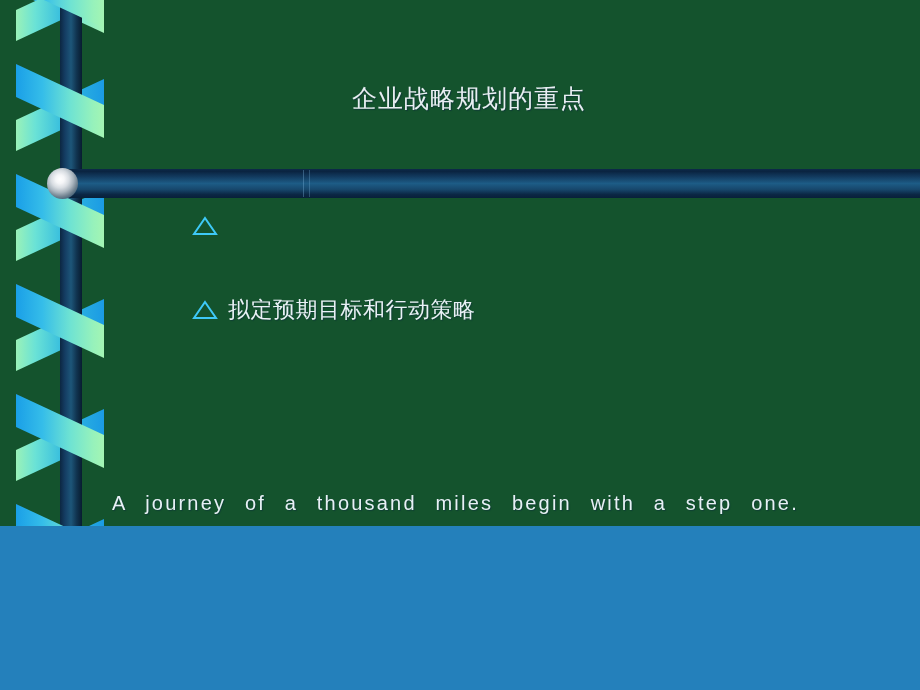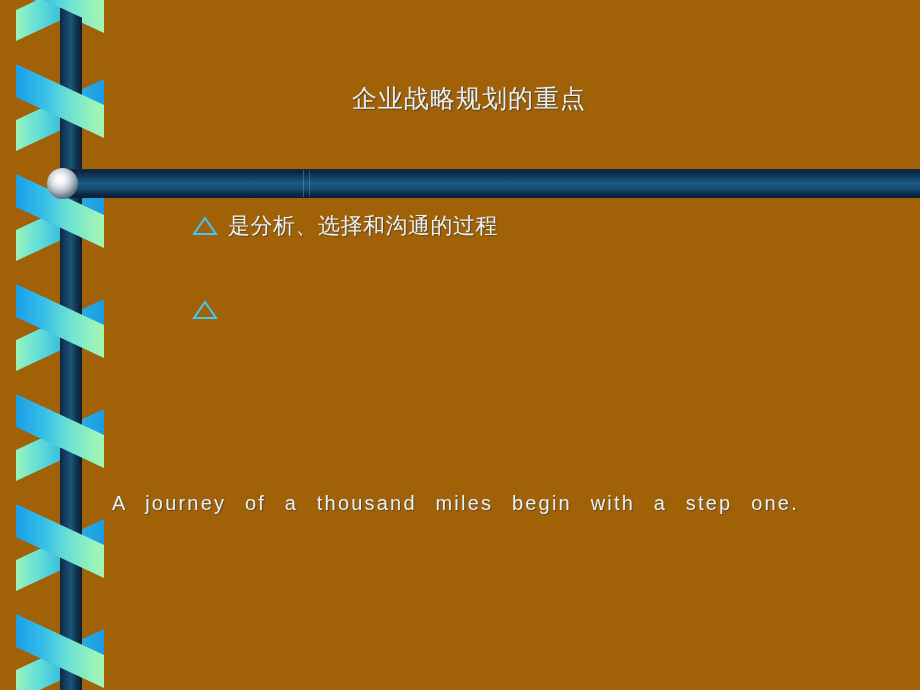--- a/index.html
+++ b/index.html
@@ -10,22 +10,22 @@
   body {
     width: 920px;
     height: 690px;
     overflow: hidden;
     font-family: "DejaVu Sans", sans-serif;
   }
 
   #slide {
     position: relative;
     width: 920px;
-    height: 690px;
-    background: #a16207;
+    height: 526px;
+    background: #14532d;
     overflow: hidden;
   }
 
   
   #ribbon-decoration {
     position: absolute;
     left: 0;
     top: 0;
     width: 115px;
     height: 690px;
@@ -259,30 +259,30 @@
   </div>
 
   <div id="bullet-list">
 
     <div class="bullet-row">
       <span class="bullet-marker">
         <svg width="26" height="20" viewBox="0 0 26 20">
           <polygon points="13,2 24,18 2,18" fill="none" stroke="#3ec9f7" stroke-width="2"></polygon>
         </svg>
       </span>
-      <span class="bullet-text">是分析、选择和沟通的过程</span>
     </div>
 
 
     <div class="bullet-row">
       <span class="bullet-marker">
         <svg width="26" height="20" viewBox="0 0 26 20">
           <polygon points="13,2 24,18 2,18" fill="none" stroke="#3ec9f7" stroke-width="2"></polygon>
         </svg>
       </span>
+      <span class="bullet-text">拟定预期目标和行动策略</span>
     </div>
 
   </div>
 
   <div id="quote-block">
     <div id="quote-english">A journey of a thousand miles begin with a step one.</div>
   </div>
 
 </div>
 

